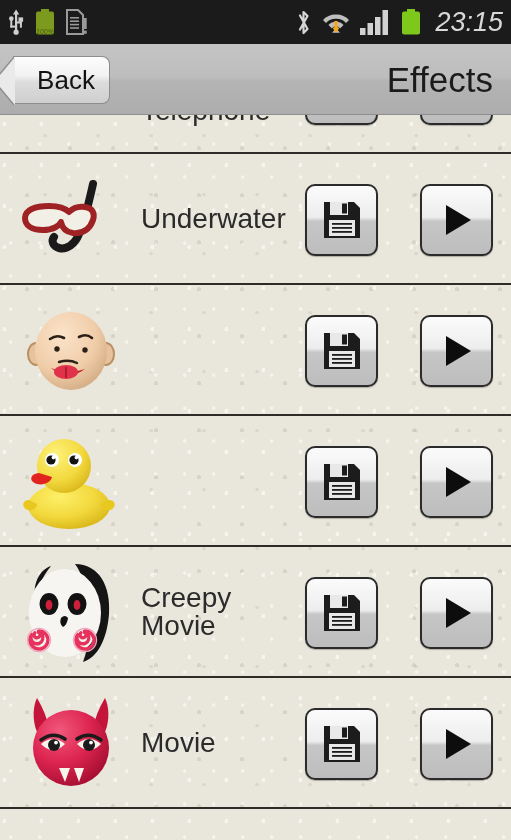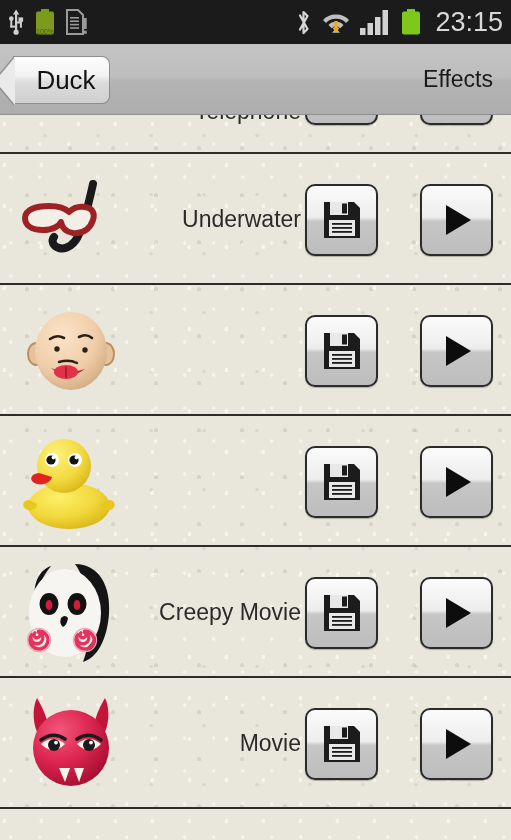--- a/index.html
+++ b/index.html
@@ -22,20 +22,21 @@
   #status-bar {
     position: absolute;
     top: 0; left: 0;
     width: 511px;
     height: 44px;
     background: #1b1b1b;
     display: flex;
     align-items: center;
     box-sizing: border-box;
     padding: 0 8px 0 6px;
+    font-style: italic;
   }
   .status-left {
     display: flex;
     align-items: center;
     gap: 8px;
     flex: 0 0 auto;
   }
   .status-spacer { flex: 1 1 auto; }
   .status-right {
     display: flex;
@@ -116,21 +117,21 @@
     color: #121212;
     line-height: 1;
   }
   #header-title {
     position: absolute;
     right: 18px;
     top: 0;
     height: 71px;
     display: flex;
     align-items: center;
-    font-size: 23px;
+    font-size: 35px;
     color: #1a1a1a;
   }
 
   
   #effects-list {
     position: absolute;
     top: 115px;
     left: 0;
     width: 511px;
     height: 725px;
@@ -162,24 +163,23 @@
     width: 126px;
     height: 131px;
     display: flex;
     align-items: center;
     justify-content: center;
   }
   .row-label {
     position: absolute;
     left: 141px;
     width: 160px;
-    font-size: 23px;
+    font-size: 28px;
     color: #2b2b2b;
     line-height: 28px;
-    text-align: right;
   }
   .row-actions {
     position: absolute;
     left: 305px;
     top: 0;
     height: 131px;
     display: flex;
     align-items: center;
     gap: 42px;
   }
@@ -288,21 +288,21 @@
           <rect x="2" y="3.5" width="18" height="23" rx="2" fill="#7ec81c"></rect>
         </svg>
       </span>
 
       <span id="status-clock">23:15</span>
     </div>
   </div>
 
   <div id="header-bar">
     <div id="back-button">
-      <span id="back-label">Duck</span>
+      <span id="back-label">Back</span>
     </div>
     <div id="header-title">Effects</div>
   </div>
 
   <div id="effects-list">
 
     <div class="row partial">
       <div class="row-icon">
         <svg width="104" height="104" viewBox="0 0 104 104">
           <defs>

